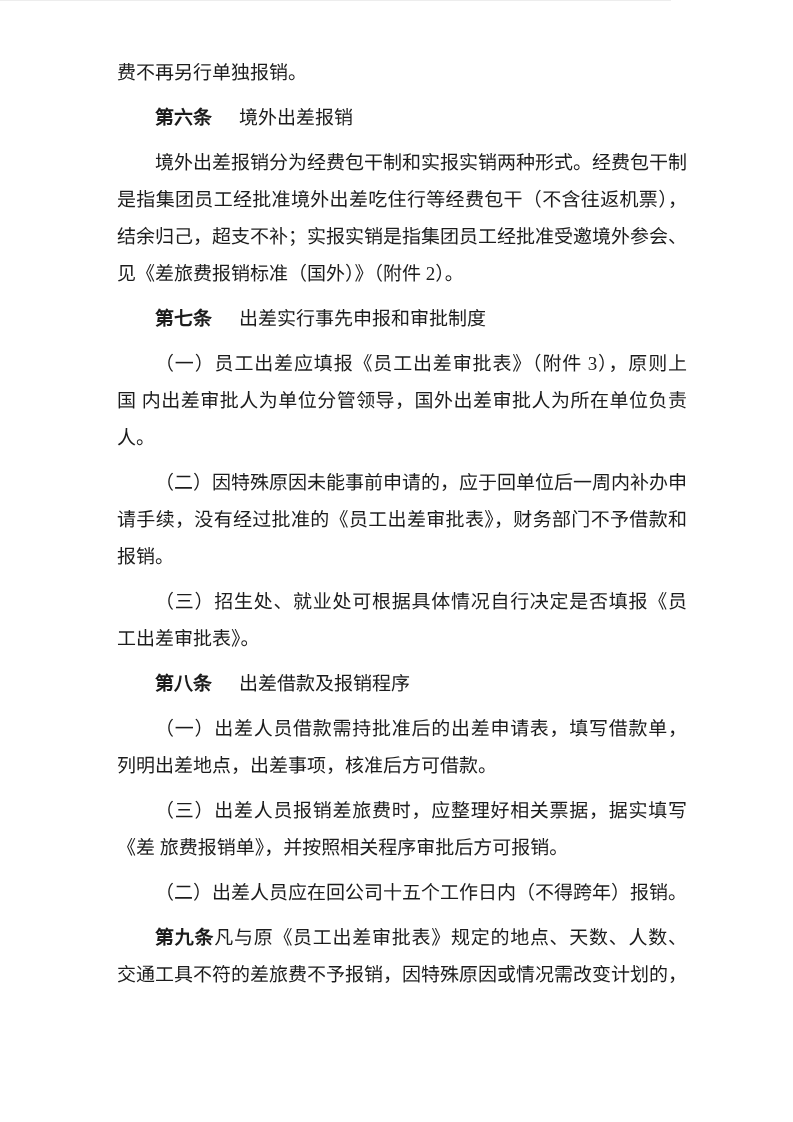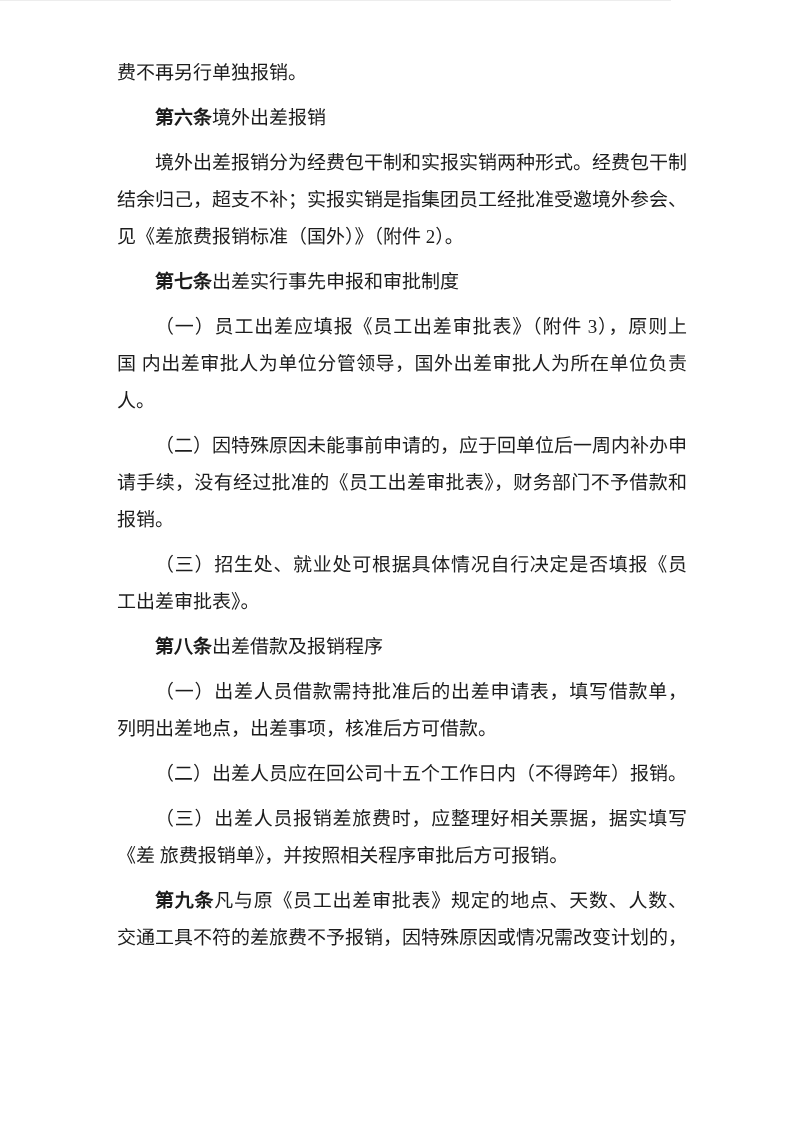--- a/index.html
+++ b/index.html
@@ -42,36 +42,37 @@
     text-justify: inter-character;
   }
   .line.indent {
     padding-left: 38px;
   }
   .line.indent.fill {
     box-sizing: border-box;
   }
   .seg { color: inherit; }
   .seg.bold { font-weight: bold; }
-  .block.heading .seg.bold { }
+  .block.heading .seg.bold { margin-right: 27px; }
   .block.paragraph .seg.bold { margin-right: 0; }
 </style>
 </head>
 <body>
 
 <div class="page">
   <div class="doc-body" style="color: rgb(28, 28, 28);">
       <div class="block paragraph">
         <div class="line"><span class="seg">费不再另行单独报销。</span></div>
       </div>
       <div class="block heading">
         <div class="line indent"><span class="seg bold">第六条</span><span class="seg">境外出差报销</span></div>
       </div>
       <div class="block paragraph">
         <div class="line indent fill"><span class="seg">境外出差报销分为经费包干制和实报实销两种形式。经费包干制</span></div>
+        <div class="line fill"><span class="seg">是指集团员工经批准境外出差吃住行等经费包干（不含往返机票），</span></div>
         <div class="line fill"><span class="seg">结余归己，超支不补；实报实销是指集团员工经批准受邀境外参会、</span></div>
         <div class="line"><span class="seg">见《差旅费报销标准（国外）》（附件 2）。</span></div>
       </div>
       <div class="block heading">
         <div class="line indent"><span class="seg bold">第七条</span><span class="seg">出差实行事先申报和审批制度</span></div>
       </div>
       <div class="block paragraph">
         <div class="line indent fill"><span class="seg">（一）员工出差应填报《员工出差审批表》（附件 3），原则上</span></div>
         <div class="line fill"><span class="seg">国 内出差审批人为单位分管领导，国外出差审批人为所在单位负责</span></div>
         <div class="line"><span class="seg">人。</span></div>
@@ -86,24 +87,24 @@
         <div class="line"><span class="seg">工出差审批表》。</span></div>
       </div>
       <div class="block heading">
         <div class="line indent"><span class="seg bold">第八条</span><span class="seg">出差借款及报销程序</span></div>
       </div>
       <div class="block paragraph">
         <div class="line indent fill"><span class="seg">（一）出差人员借款需持批准后的出差申请表，填写借款单，</span></div>
         <div class="line"><span class="seg">列明出差地点，出差事项，核准后方可借款。</span></div>
       </div>
       <div class="block paragraph">
-        <div class="line indent"><span class="seg">（二）出差人员应在回公司十五个工作日内（不得跨年）报销。</span></div>
+        <div class="line indent fill"><span class="seg">（三）出差人员报销差旅费时，应整理好相关票据，据实填写</span></div>
+        <div class="line"><span class="seg">《差 旅费报销单》，并按照相关程序审批后方可报销。</span></div>
       </div>
       <div class="block paragraph">
-        <div class="line indent fill"><span class="seg">（三）出差人员报销差旅费时，应整理好相关票据，据实填写</span></div>
-        <div class="line"><span class="seg">《差 旅费报销单》，并按照相关程序审批后方可报销。</span></div>
+        <div class="line indent"><span class="seg">（二）出差人员应在回公司十五个工作日内（不得跨年）报销。</span></div>
       </div>
       <div class="block paragraph">
         <div class="line indent fill"><span class="seg bold">第九条</span><span class="seg">凡与原《员工出差审批表》规定的地点、天数、人数、</span></div>
         <div class="line fill"><span class="seg">交通工具不符的差旅费不予报销，因特殊原因或情况需改变计划的，</span></div>
       </div>
     </div>
 </div>
 
 </body></html>

